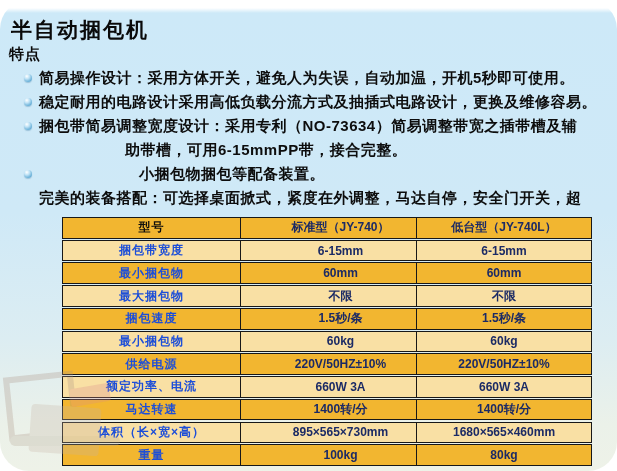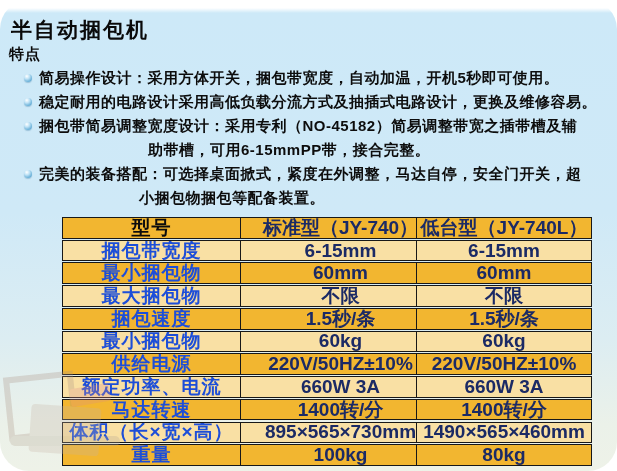--- a/index.html
+++ b/index.html
@@ -34,21 +34,21 @@
     line-height:24px;
     letter-spacing:0.5px;
   }
   .bullet{
     position:absolute;left:0;top:8px;
     width:8px;height:8px;border-radius:50%;
     background:radial-gradient(circle at 35% 28%, #ffffff 0%, #bfe2f5 35%, #6fb4da 70%, #4d97c4 100%);
     box-shadow:0 1px 1px rgba(60,120,160,.35);
   }
   .feature-line{white-space:nowrap;}
-  .indent-a{margin-left:109px;}
+  .indent-a{margin-left:86px;}
   .indent-b{margin-left:100px;}
 
   .spec-table{
     position:absolute;left:62px;top:217px;
     width:530px;height:249px;
     display:flex;flex-direction:column;
     justify-content:space-between;
     background:transparent;
   }
   .t-row{
@@ -56,21 +56,21 @@
     height:21.6px;
     box-sizing:border-box;
     border:1.5px solid #181818;
     background:#f9e0a4;
   }
   .t-row.gold{background:#f2b630;}
   .t-row.cream{background:#f9e0a4;}
   .t-cell{
     box-sizing:border-box;
     display:flex;align-items:center;justify-content:center;
-    font-size:19px;font-weight:bold;
+    font-size:12px;font-weight:bold;
     overflow:hidden;white-space:nowrap;
   }
   .c0{flex:0 0 177px;color:#1d4ed8;letter-spacing:1px;}
   .c1{flex:0 0 176px;border-left:1.5px solid #181818;color:#1b2a65;padding-left:24px;}
   .c2{flex:1 1 auto;border-left:1.5px solid #181818;color:#1b2a65;}
   .t-row .hdr{color:#1b2a65;}
   .t-row .hdr0{color:#0d0d0d;}
 
   .machine-photo{
     position:absolute;left:0;bottom:0;width:140px;height:105px;
@@ -97,35 +97,35 @@
 <body>
 
 <div class="page">
 
   <div class="title">半自动捆包机</div>
   <div class="features-heading">特点</div>
 
   <div class="feature-list">
     <div class="feature-item">
       <span class="bullet"></span>
-      <div class="feature-line">简易操作设计：采用方体开关，捆包带宽度，自动加温，开机5秒即可使用。</div>
+      <div class="feature-line">简易操作设计：采用方体开关，避免人为失误，自动加温，开机5秒即可使用。</div>
     </div>
     <div class="feature-item">
       <span class="bullet"></span>
       <div class="feature-line">稳定耐用的电路设计采用高低负载分流方式及抽插式电路设计，更换及维修容易。</div>
     </div>
     <div class="feature-item">
       <span class="bullet"></span>
-      <div class="feature-line">捆包带简易调整宽度设计：采用专利（NO-45182）简易调整带宽之插带槽及辅</div>
+      <div class="feature-line">捆包带简易调整宽度设计：采用专利（NO-73634）简易调整带宽之插带槽及辅</div>
       <div class="feature-line indent-a">助带槽，可用6-15mmPP带，接合完整。</div>
     </div>
     <div class="feature-item">
       <span class="bullet"></span>
+      <div class="feature-line indent-b">小捆包物捆包等配备装置。</div>
       <div class="feature-line">完美的装备搭配：可选择桌面掀式，紧度在外调整，马达自停，安全门开关，超</div>
-      <div class="feature-line indent-b">小捆包物捆包等配备装置。</div>
     </div>
   </div>
 
   <div class="spec-table">
     <div class="t-row gold">
       <div class="t-cell c0 hdr0">型号</div>
       <div class="t-cell c1 hdr">标准型（JY-740）</div>
       <div class="t-cell c2 hdr">低台型（JY-740L）</div>
     </div>
     <div class="t-row cream">
@@ -164,21 +164,21 @@
       <div class="t-cell c2">660W 3A</div>
     </div>
     <div class="t-row gold">
       <div class="t-cell c0">马达转速</div>
       <div class="t-cell c1">1400转/分</div>
       <div class="t-cell c2">1400转/分</div>
     </div>
     <div class="t-row cream">
       <div class="t-cell c0">体积（长×宽×高）</div>
       <div class="t-cell c1">895×565×730mm</div>
-      <div class="t-cell c2">1490×565×460mm</div>
+      <div class="t-cell c2">1680×565×460mm</div>
     </div>
     <div class="t-row gold">
       <div class="t-cell c0">重量</div>
       <div class="t-cell c1">100kg</div>
       <div class="t-cell c2">80kg</div>
     </div>
   </div>
 
   <div class="machine-photo">
     <div class="m1"></div>

